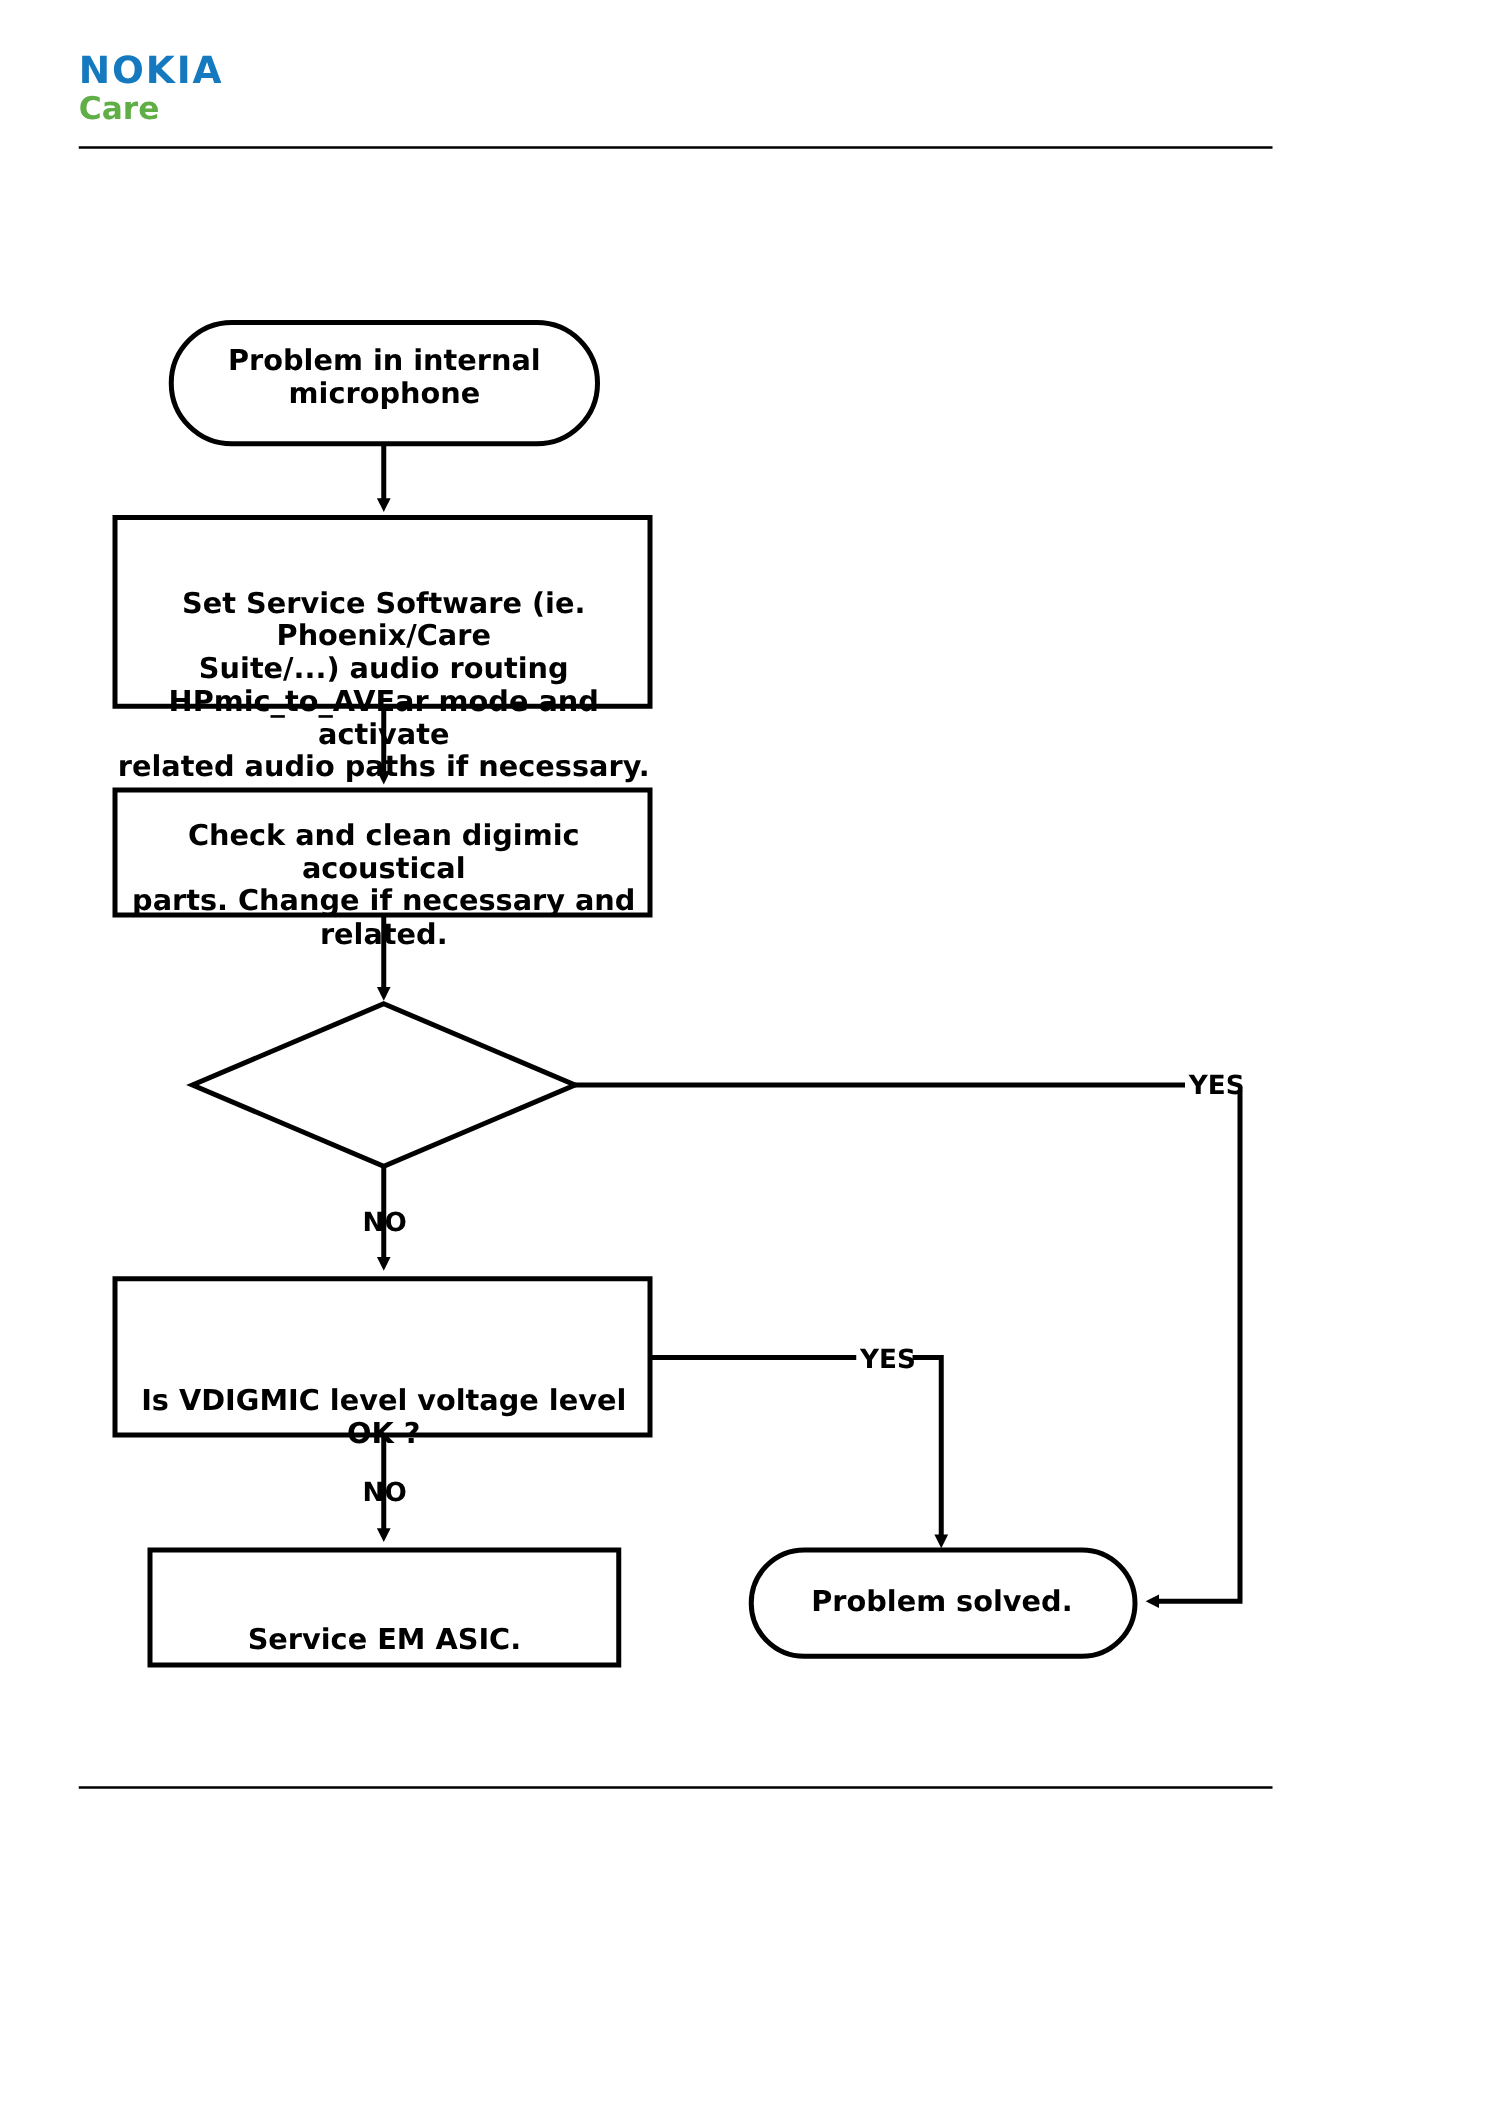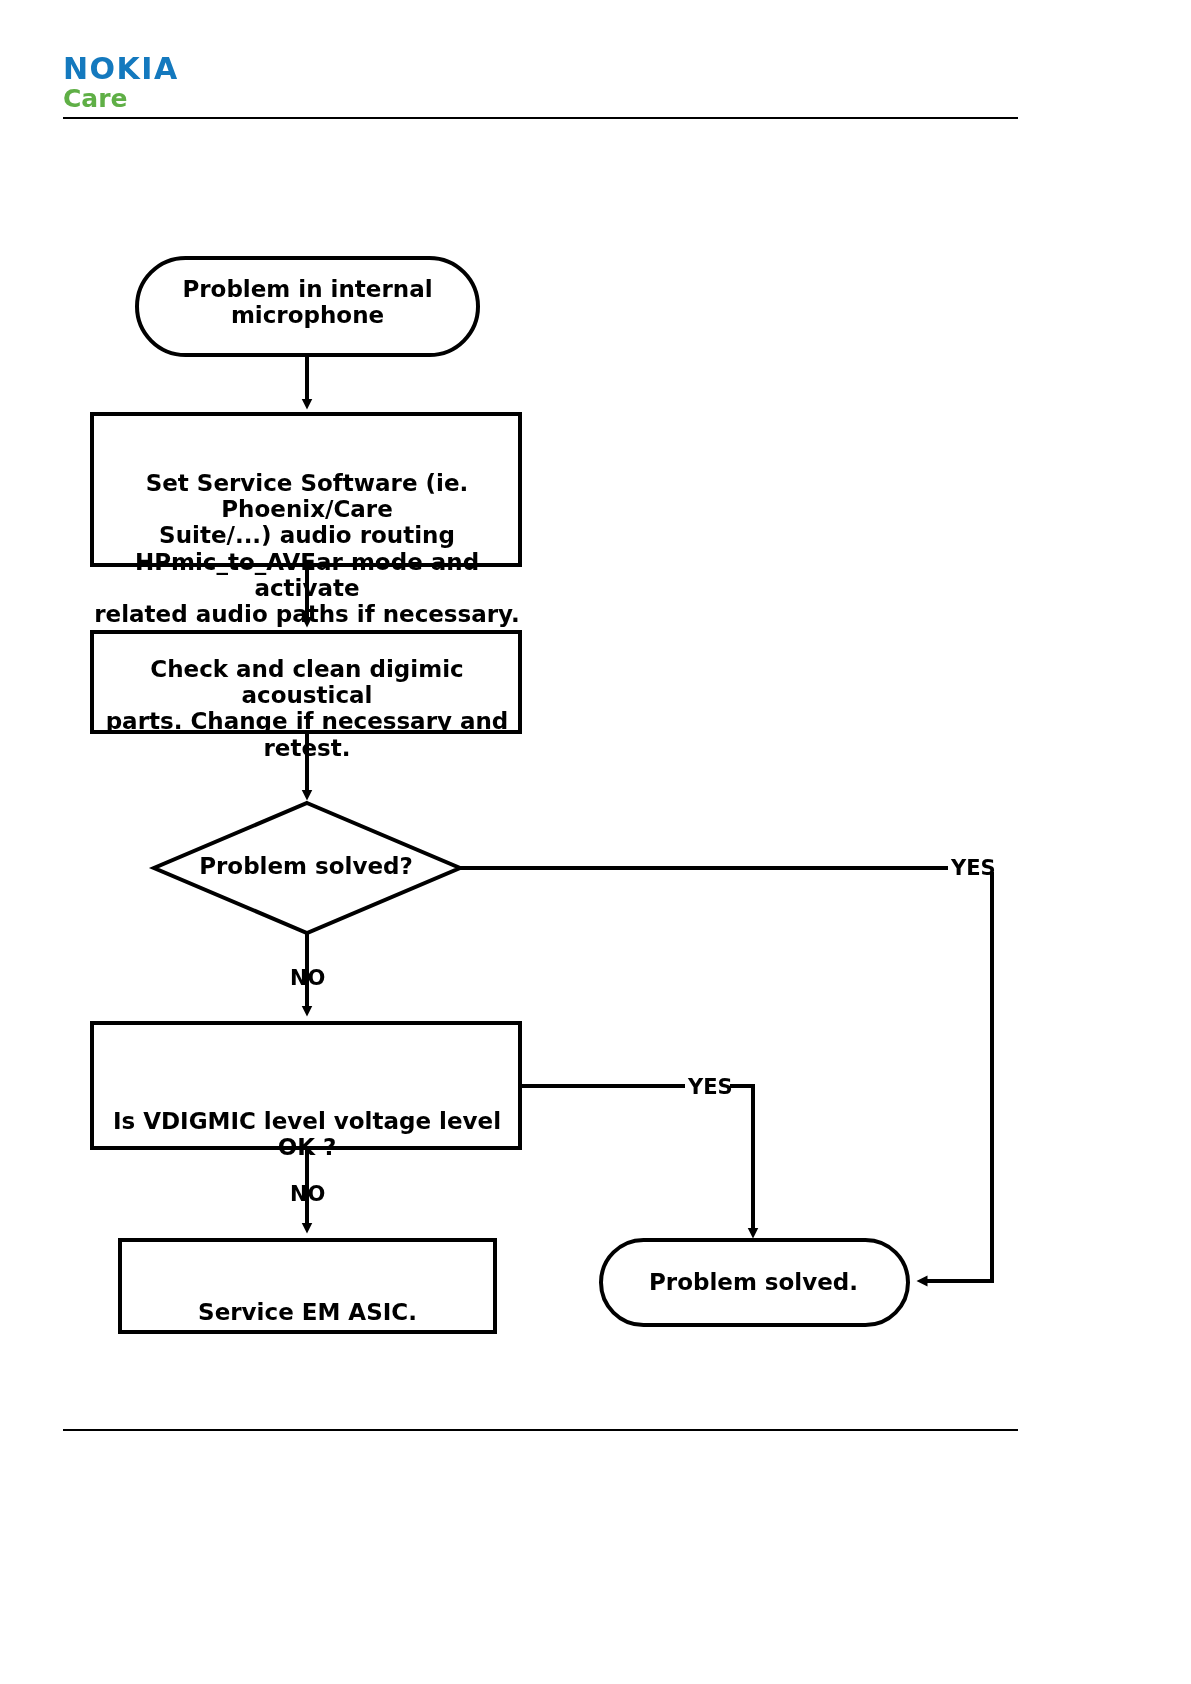--- a/index.html
+++ b/index.html
@@ -18,21 +18,21 @@
   
   #header {
     position: absolute;
     left: 0; top: 0;
     width: 1191px;
     height: 130px;
   }
   #logo-block {
     position: absolute;
     left: 63px;
-    top: 54px;
+    top: 42px;
     line-height: 1;
   }
   #logo-nokia {
     font-family: "DejaVu Sans", "Liberation Sans", sans-serif;
     font-size: 30px;
     font-weight: bold;
     letter-spacing: 1.5px;
     color: #1479be;
     display: block;
   }
@@ -170,23 +170,22 @@
 
   <div class="node-label" id="lbl-start">Problem in internal
 microphone</div>
 
   <div class="node-label" id="lbl-setsw">Set  Service Software (ie. Phoenix/Care
 Suite/...) audio routing
 HPmic_to_AVEar mode and activate
 related audio paths if necessary.</div>
 
   <div class="node-label" id="lbl-clean">Check and clean digimic acoustical
-parts. Change if necessary and retest.</div>
+parts. Change if necessary and related.</div>
 
-  <div class="node-label" id="lbl-decision">Problem solved?</div>
 
   <div class="node-label" id="lbl-vdigmic">Is VDIGMIC level voltage level OK ?</div>
 
   <div class="node-label" id="lbl-emasic">Service EM ASIC.</div>
 
   <div class="node-label" id="lbl-end">Problem solved.</div>
 
   <div class="edge-label" id="lbl-yes-1">YES</div>
 
   <div class="edge-label" id="lbl-no-1">NO</div>

